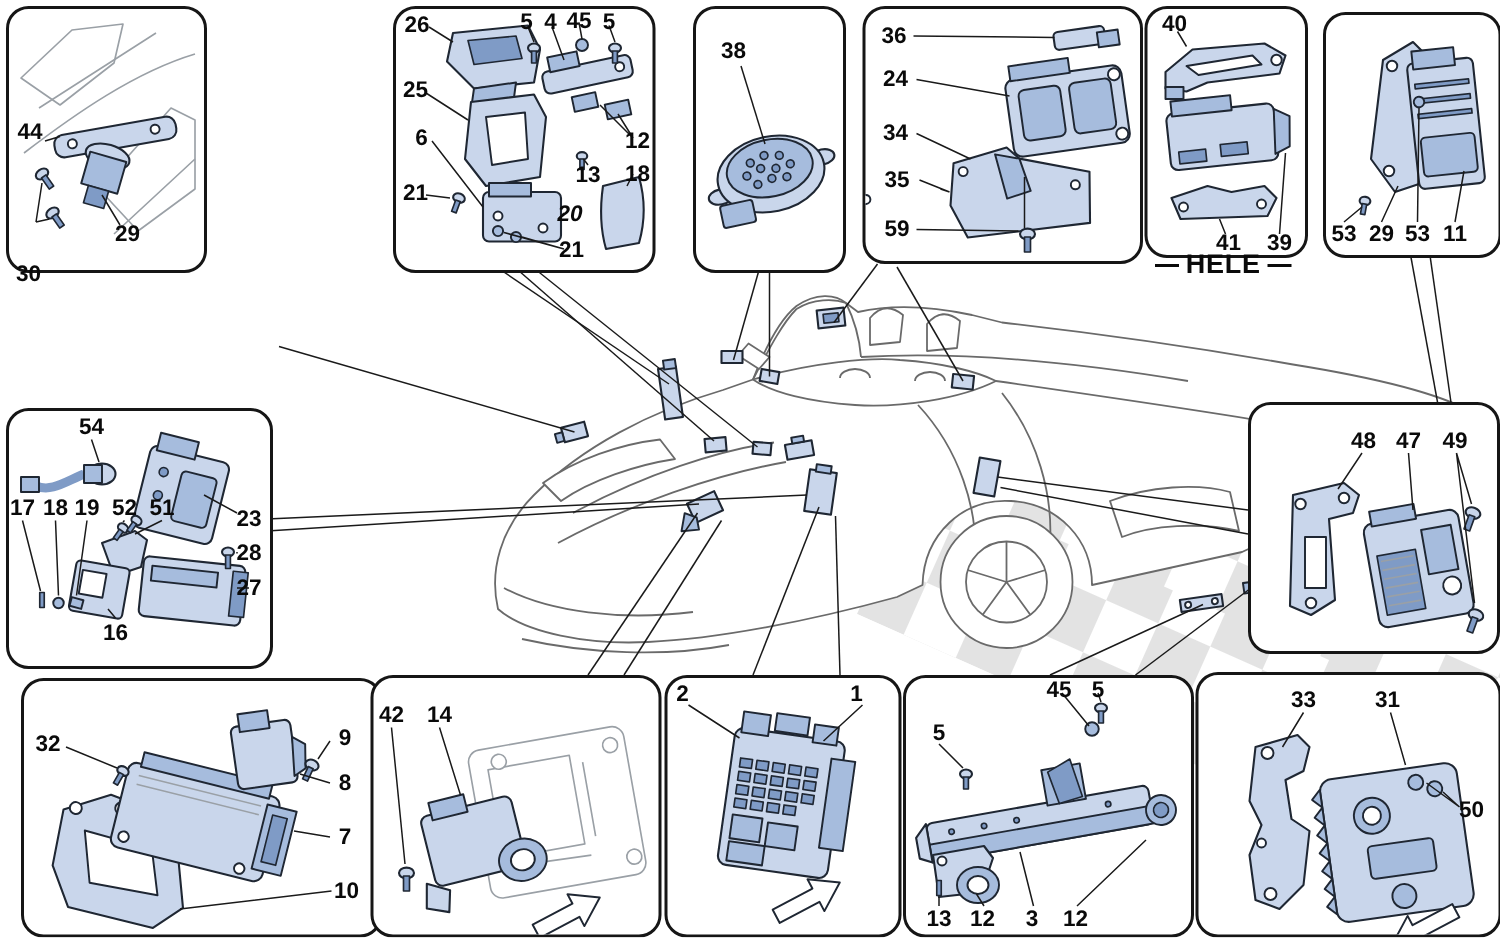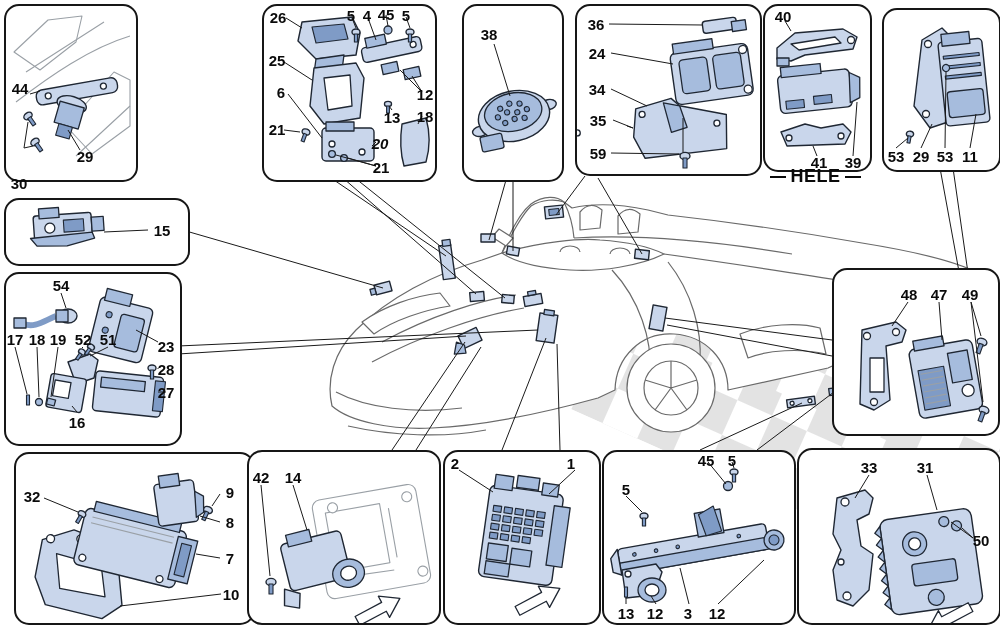--- a/index.html
+++ b/index.html
@@ -384,34 +384,20 @@
           <circle class="pb2" cx="0" cy="0" r="3.5"></circle>
         </g>
       <path class="ld" d="M12,138 L24,128 M37,138 L48,114 M61,138 L62,62 M86,138 L92,104"></path>
     </svg>
     <span class="n" style="left:12px;top:146px;">53</span>
     <span class="n" style="left:37px;top:146px;">29</span>
     <span class="n" style="left:61px;top:146px;">53</span>
     <span class="n" style="left:86px;top:146px;">11</span>
   </div>
 
-  <div class="box" style="left:4px;top:198px;width:182px;height:64px;">
-    <svg class="art" width="182" height="64" viewBox="0 0 182 64">
-      <g transform="rotate(-4 60 30)">
-        <rect class="pb" x="28" y="14" width="58" height="26" rx="3"></rect>
-        <rect class="pb2" x="34" y="7" width="20" height="10"></rect>
-        <rect class="pb2" x="86" y="19" width="12" height="14"></rect>
-        <circle class="pw" cx="44" cy="27" r="5"></circle>
-          <rect class="pb3" x="58" y="20" width="20" height="12"></rect>
-        <path class="pb2" d="M24,36 L30,44 L60,46 L88,40 L86,34 Z"></path>
-      </g>
-      <path class="ld" d="M98,32 L142,30"></path>
-    </svg>
-    <span class="n" style="left:156px;top:30px;">15</span>
-  </div>
 
   <div class="box" style="left:4px;top:272px;width:174px;height:170px;">
     <svg class="art" width="174" height="170" viewBox="0 0 174 170">
       <path d="M50,42 C36,48 28,54 18,50" fill="none" stroke="#7f9bc6" stroke-width="6"></path>
       <rect class="pb2" x="8" y="44" width="12" height="10"></rect>
       <g>
           <ellipse class="pb" cx="62" cy="42" rx="9" ry="7"></ellipse>
           <rect class="pb2" x="50" y="36" width="12" height="12"></rect>
         </g>
       <g transform="rotate(14 115 55)">

